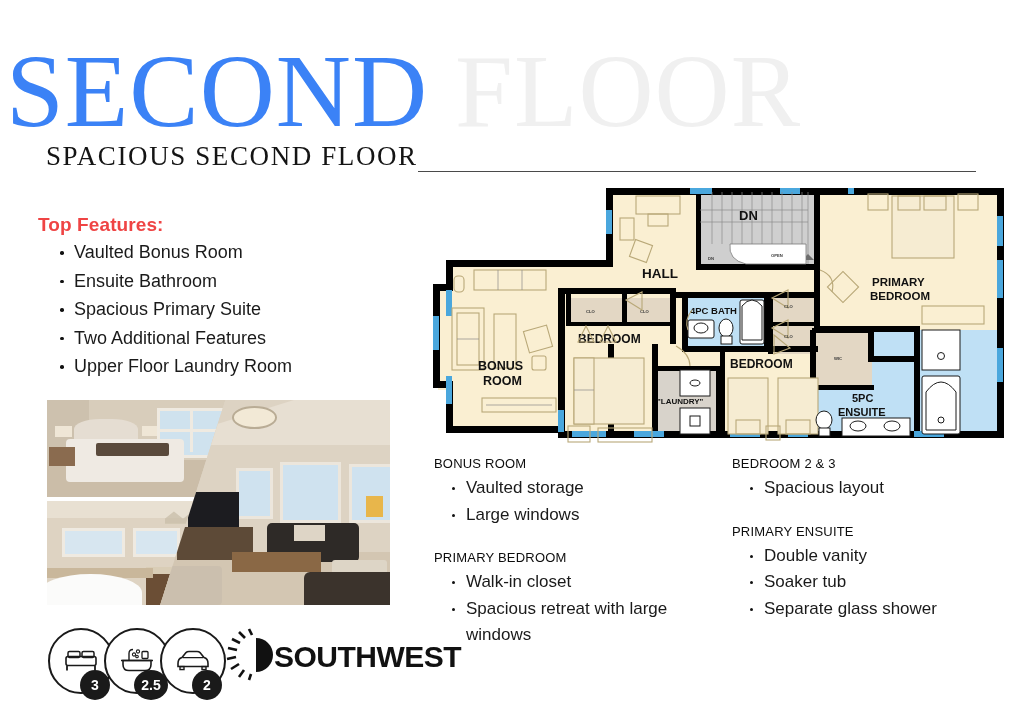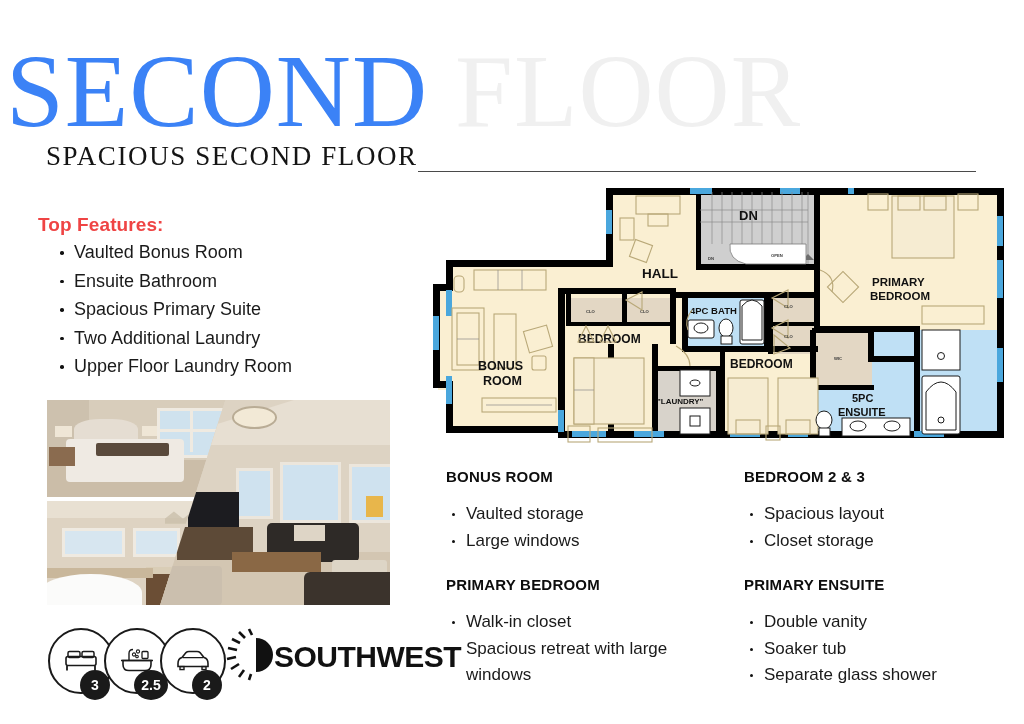--- a/index.html
+++ b/index.html
@@ -104,21 +104,21 @@
   .br-lamp{position:absolute;left:93%;top:47%;width:5%;height:10%;background:#e8b64b;}
 
   
   .plan{position:absolute;left:428px;top:180px;width:588px;height:265px;}
   .plan svg{display:block;}
 
   
   .desc{position:absolute;top:452px;font-size:17px;color:#1a1a1a;}
   .desc-l{left:430px;width:290px;}
   .desc-r{left:728px;width:290px;}
-  .desc h3{margin:16px;font-size:15px;font-weight:bold;color:#0d0d0d;letter-spacing:.2px;}
+  .desc h3{margin:4px;font-size:13px;font-weight:normal;color:#0d0d0d;letter-spacing:.2px;}
   .desc ul{list-style:none;margin:4px 0 22px 0;padding:0 0 0 22px;}
   .desc li{position:relative;padding-left:14px;line-height:26.5px;font-size:17px;}
   .desc li:before{content:"";position:absolute;left:0;top:12px;width:3.2px;height:3.2px;border-radius:50%;background:#111;}
 
   
   .badges{position:absolute;left:48px;top:628px;height:72px;}
   .badge{position:absolute;top:0;width:62px;height:62px;border-radius:50%;
     border:2.6px solid #1a1a1a;background:#fff;}
   .badge svg{position:absolute;left:50%;top:50%;transform:translate(-50%,-52%);}
   .bnum{position:absolute;width:30px;height:30px;border-radius:50%;background:#1a1a1a;
@@ -141,21 +141,21 @@
     <div class="title">SPACIOUS SECOND FLOOR</div>
     <div class="title-rule"></div>
   </div>
 
   <div class="features">
     <div class="feat-head">Top Features:</div>
     <ul class="feat-list">
       <li>Vaulted Bonus Room</li>
       <li>Ensuite Bathroom</li>
       <li>Spacious Primary Suite</li>
-      <li>Two Additional Laundry</li>
+      <li>Two Additional Features</li>
       <li>Upper Floor Laundry Room</li>
     </ul>
   </div>
 
   <div class="collage">
     <div class="ph ph-bed">
       <div class="pimg bedroom-img">
         <div class="bd-wall"></div>
           <div class="bd-wall2"></div>
           <div class="bd-floor"></div>
@@ -477,21 +477,20 @@
     <ul>
       <li>Walk-in closet</li>
       <li>Spacious retreat with large windows</li>
     </ul>
   </div>
 
   <div class="desc desc-r">
     <h3>BEDROOM 2 &amp; 3</h3>
     <ul>
       <li>Spacious layout</li>
-      <li>Closet storage</li>
     </ul>
     <h3>PRIMARY ENSUITE</h3>
     <ul>
       <li>Double vanity</li>
       <li>Soaker tub</li>
       <li>Separate glass shower</li>
     </ul>
   </div>
 
   <div class="badges">

